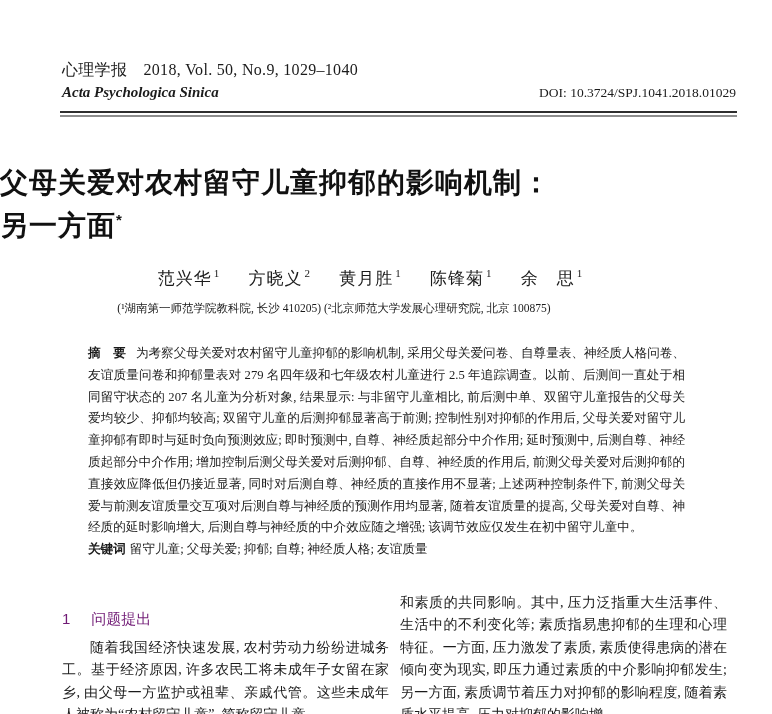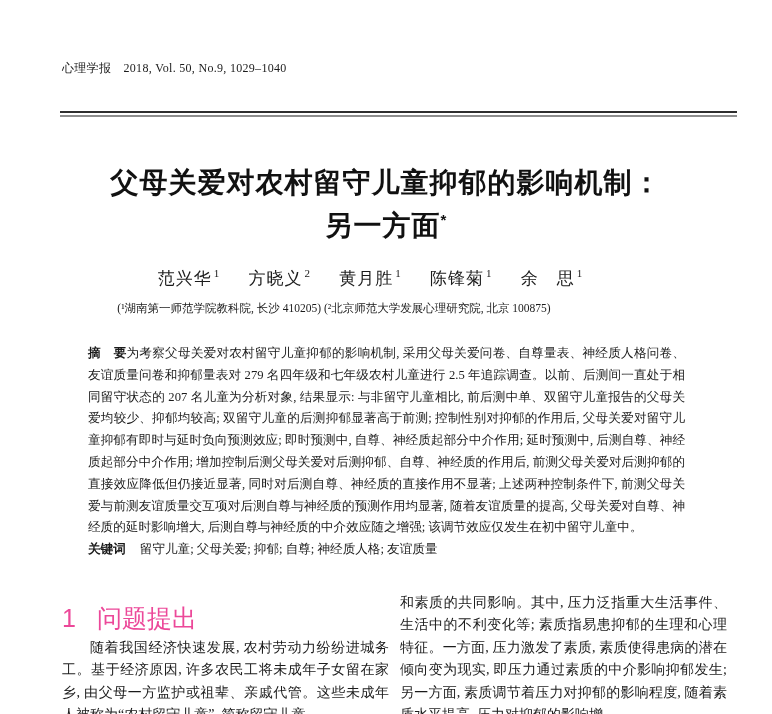--- a/index.html
+++ b/index.html
@@ -3,66 +3,70 @@
 <meta charset="utf-8">
 <style>
   html,body { margin:0; padding:0; background:#e8e8e8; }
   .page {
     position:relative; width:772px; height:714px; margin:0 auto;
     background:#ffffff; overflow:hidden;
     font-family:"Liberation Serif", serif; color:#1b1b1b;
   }
   
   .header { position:absolute; left:62px; top:60px; width:674px; }
-  .journal-cn { font-size:12px; letter-spacing:0.3px; }
+  .journal-cn { font-size:16px; letter-spacing:0.3px; }
   .header-row2 { display:flex; justify-content:space-between; align-items:baseline; margin-top:3px; }
   .journal-en { font-weight:bold; font-style:italic; font-size:15px; }
   .doi { font-size:13.5px; }
   .rule {
     position:absolute; left:60px; top:111px; width:677px; height:2px;
     border-top:2px solid #2e2e2e; border-bottom:2px solid #8d8d8d;
   }
   
   .title-block {
-    position:absolute; left:0; top:161px; width:772px; text-align:center;
+    position:absolute; left:0; top:161px; width:772px; text-align:left;
     font-family:"Liberation Sans", sans-serif; font-weight:700;
     font-size:28px; line-height:43px; letter-spacing:1px; color:#111;
   }
   .title-star { font-size:15px; vertical-align:super; line-height:0; }
   .authors { position:absolute; left:0; top:267px; width:740px; text-align:center; font-size:17px; letter-spacing:1px; }
   .author { margin:0 12px; white-space:nowrap; }
   .author sup { font-size:11px; margin-left:2px; letter-spacing:0; }
   .affil { position:absolute; left:0; top:301px; width:668px; text-align:center; font-size:11.5px; }
   
   .abstract-block {
     position:absolute; left:88px; top:343px; width:597px;
     font-size:12.6px; line-height:21.8px; text-align:justify;
   }
   .b-label { font-family:"Liberation Sans", sans-serif; font-weight:700; }
-  .abstract-para .b-label { margin-right:0; }
-  .kw-line .b-label, .cls-line .b-label { margin-right:14px; }
+  .abstract-para .b-label { margin-right:10px; }
+  .kw-line .b-label, .cls-line .b-label { margin-right:4px; }
   .kw-line, .cls-line { text-align:left; }
   
   .columns { position:absolute; left:62px; top:592px; width:665px; display:flex; gap:11px; }
   .col { width:327px; font-size:14px; line-height:22.4px; text-align:justify; }
   .sec-heading {
     margin:13px 0 5px 0; font-family:"Liberation Sans", sans-serif;
-    font-size:25px; line-height:27px; font-weight:400; text-align:left; color:#ec4899;
+    font-size:15px; line-height:27px; font-weight:400; text-align:left; color:#701a75;
   }
   .sec-num { margin-right:21px; }
   .para { margin:0; }
   .para-indent { text-indent:2em; }
 </style>
 </head>
 <body>
 
 <div class="page">
 
   <div class="header">
     <div class="journal-cn">心理学报　2018, Vol. 50, No.9, 1029–1040</div>
+    <div class="header-row2">
+      <span class="journal-en">Acta Psychologica Sinica</span>
+      <span class="doi">DOI: 10.3724/SPJ.1041.2018.01029</span>
+    </div>
   </div>
 
   <div class="rule"></div>
 
   <div class="title-block">
     <div>父母关爱对农村留守儿童抑郁的影响机制：</div>
     <div><span>另一方面</span><span class="title-star">*</span></div>
   </div>
 
   <div class="authors">

